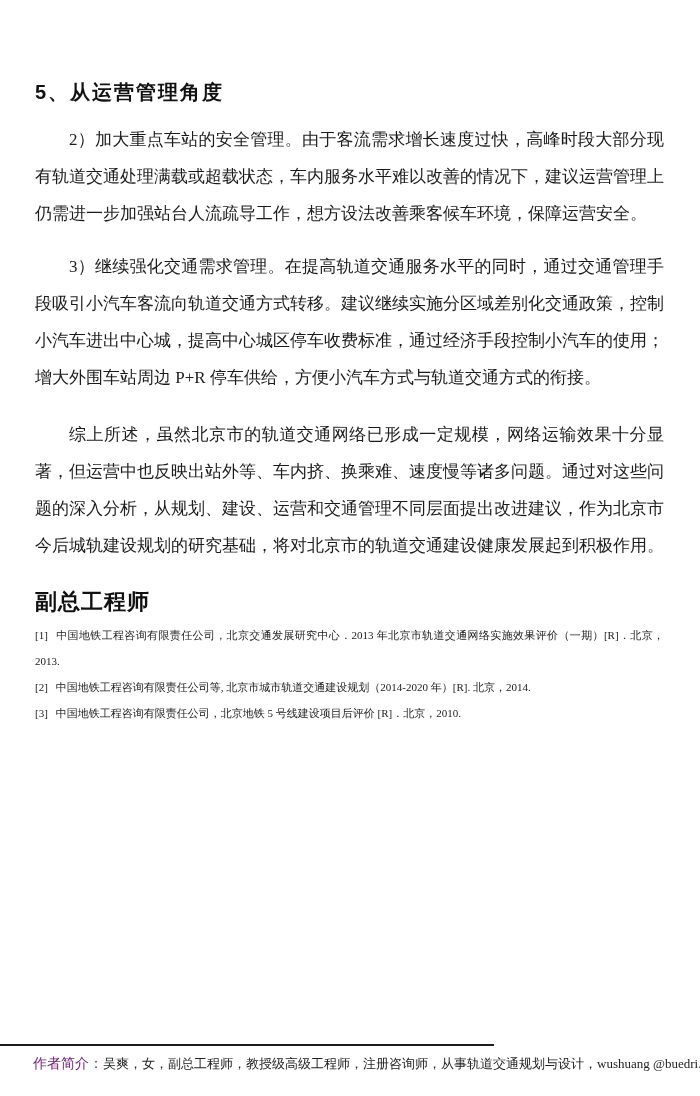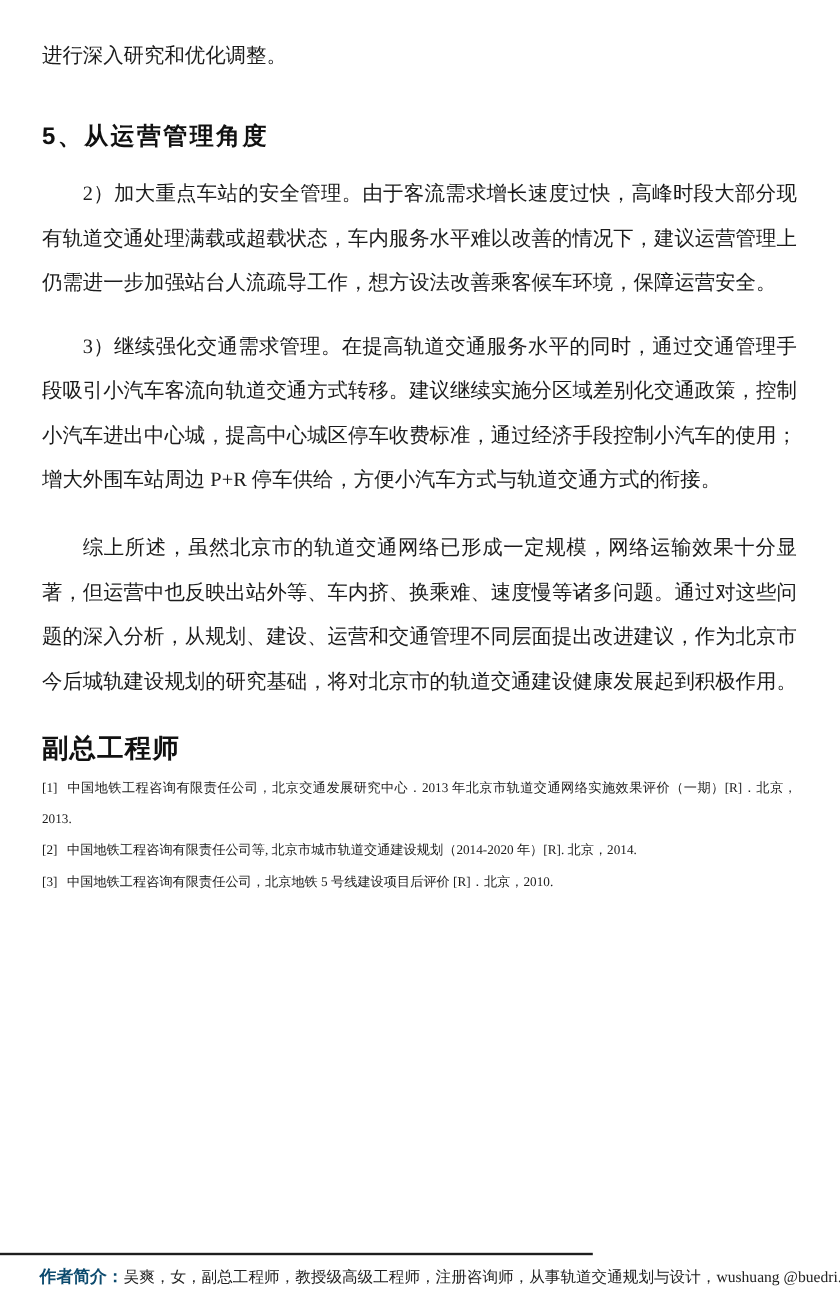--- a/index.html
+++ b/index.html
@@ -15,21 +15,21 @@
     position:relative;
     width:700px; height:1096px;
     padding:28px 36px 0 35px;
   }
   .body-text { font-size:17px; line-height:37px; text-align:justify; }
   p.cont { text-indent:0; }
   h2.h-ops {
     font-family:"Liberation Sans","DejaVu Sans",sans-serif;
     font-weight:bold; font-size:20px; line-height:26px;
     letter-spacing:2px; color:#111;
-    margin-top:36px;
+    margin-top:51px;
   }
   h2.h-big {
     font-family:"Liberation Sans","DejaVu Sans",sans-serif;
     font-weight:bold; font-size:22px; line-height:28px;
     letter-spacing:1px; color:#111;
   }
   h2.h-conclusion { margin-top:28px; }
   h2.h-refs { margin-top:24px; }
   p.para { text-indent:2em; margin-top:16px; }
   p.para-first { margin-top:20px; }
@@ -43,31 +43,30 @@
   .ref .ref-label { padding-right:8px; }
   .footer { position:absolute; left:0; top:1044px; width:700px; }
   .sep { width:494px; height:0; border-top:2px solid #1e1e1e; }
   .bio {
     padding:7px 2px 0 33px;
     font-size:13px; line-height:20px;
     white-space:nowrap; color:#222;
   }
   .bio-label {
     font-family:"Liberation Sans","DejaVu Sans",sans-serif;
-    font-weight:bold; font-size:14px; color:#0c4a6e;
+    font-weight:normal; font-size:14px; color:#701a75;
   }
 </style>
 </head>
 <body>
 
 <div class="page">
 
   <div class="body-text">
 
-    <p class="cont">进行深入研究和优化调整。</p>
 
     <h2 class="h-ops">5、从运营管理角度</h2>
 
 
     <p class="para">2）加大重点车站的安全管理。由于客流需求增长速度过快，高峰时段大部分现有轨道交通处理满载或超载状态，车内服务水平难以改善的情况下，建议运营管理上仍需进一步加强站台人流疏导工作，想方设法改善乘客候车环境，保障运营安全。</p>
 
     <p class="para">3）继续强化交通需求管理。在提高轨道交通服务水平的同时，通过交通管理手段吸引小汽车客流向轨道交通方式转移。建议继续实施分区域差别化交通政策，控制小汽车进出中心城，提高中心城区停车收费标准，通过经济手段控制小汽车的使用；增大外围车站周边 P+R 停车供给，方便小汽车方式与轨道交通方式的衔接。</p>
 
 
     <p class="para conc">综上所述，虽然北京市的轨道交通网络已形成一定规模，网络运输效果十分显著，但运营中也反映出站外等、车内挤、换乘难、速度慢等诸多问题。通过对这些问题的深入分析，从规划、建设、运营和交通管理不同层面提出改进建议，作为北京市今后城轨建设规划的研究基础，将对北京市的轨道交通建设健康发展起到积极作用。</p>

